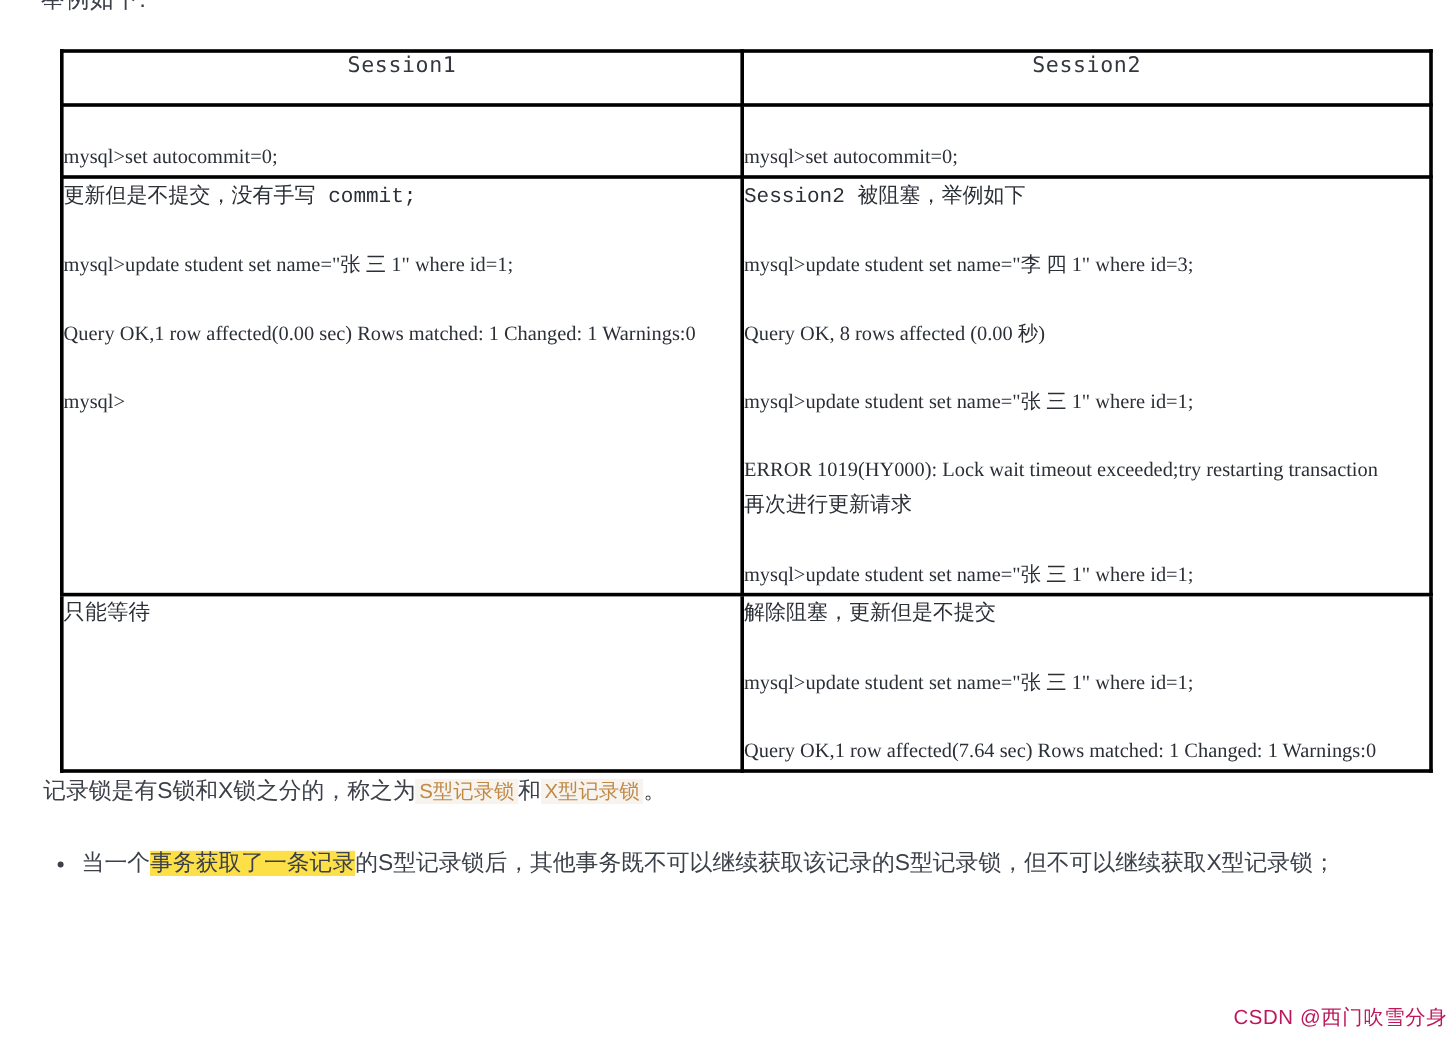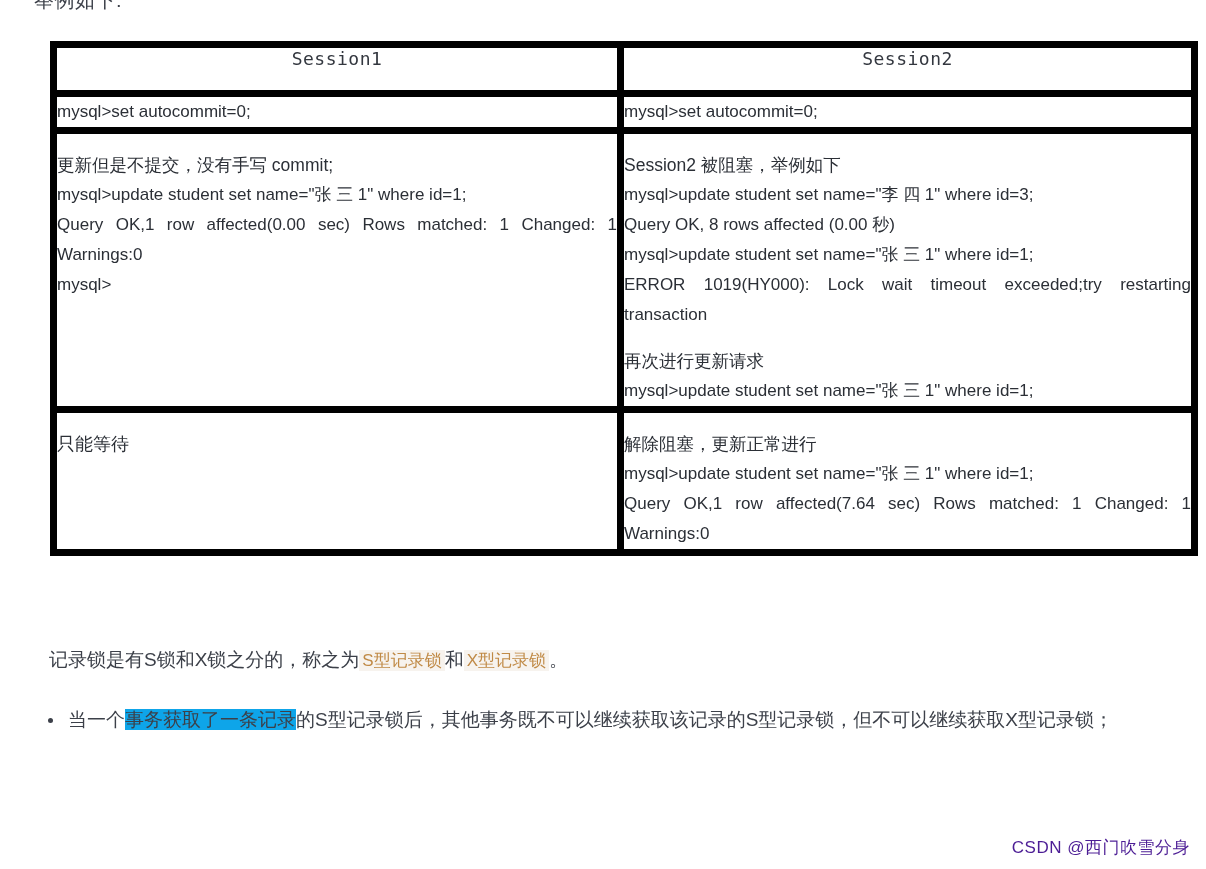--- a/index.html
+++ b/index.html
@@ -32,21 +32,21 @@
   .session-table {
     position: absolute;
     left: 50px;
     top: 41px;
     width: 1141px;
     border-collapse: collapse;
     table-layout: fixed;
     background: #ffffff;
   }
   .session-table td, .session-table th {
-    border: 7px solid #000000;
+    border: 3px solid #000000;
     vertical-align: top;
     padding: 0;
   }
   .col-left  { width: 567px; }
   .col-right { width: 574px; }
 
   .head-cell {
     height: 42px;
     text-align: center;
     vertical-align: middle;
@@ -56,53 +56,53 @@
     color: #33373f;
     letter-spacing: 0.5px;
   }
 
   .cell-pad {
     padding: 6px 12px 8px 12px;
   }
 
   
   .code {
-    font-family: Liberation Sans, sans-serif;
+    font-family: Liberation Serif, serif;
     font-size: 17px;
     line-height: 30px;
     color: #2b2f36;
     white-space: pre-wrap;
     word-break: break-word;
+    margin-top: 27px;
   }
   .code.just {
     text-align: justify;
     text-align-last: left;
   }
   
   .cn {
-    font-family: Liberation Sans, sans-serif;
+    font-family: Liberation Mono, monospace;
     font-size: 17.5px;
     line-height: 30px;
     color: #2b2f36;
-    margin-top: 16px;
   }
   .cell-single {
     line-height: 28px;
     padding: 5px 12px 6px 12px;
   }
   .commit-cell {
     vertical-align: middle;
     padding-left: 16px;
   }
   .commit-cell .cn { font-size: 18px; }
 
   
   .lead {
     position: absolute;
-    left: 49px;
+    left: 36px;
     top: 645px;
     font-size: 19px;
     line-height: 30px;
     color: #3c4049;
     white-space: nowrap;
   }
   .hl {
     color: #c08a46;
     background: #f7f3ee;
     padding: 1px 3px;
@@ -132,30 +132,30 @@
     content: "";
     position: absolute;
     left: 12px;
     top: 15px;
     width: 5px;
     height: 5px;
     border-radius: 50%;
     background: #3c4049;
   }
   .sel {
-    background: #0ea5e9;
+    background: #fde047;
   }
 
   
   .watermark {
     position: absolute;
-    right: 16px;
+    right: 0;
     bottom: 10px;
     font-size: 17px;
-    color: #4c1d95;
+    color: #be185d;
     letter-spacing: 0.5px;
     white-space: nowrap;
   }
 </style>
 </head>
 <body>
 
 <div class="top-clip">举例如下:</div>
 
 <table class="session-table">
@@ -196,21 +196,21 @@
         <div class="cn">再次进行更新请求</div>
         <div class="code just">mysql&gt;update student set name="张 三 1" where id=1;</div>
       </td>
     </tr>
 
     <tr>
       <td class="commit-cell">
         <div class="cn">只能等待</div>
       </td>
       <td class="cell-pad">
-        <div class="cn">解除阻塞，更新正常进行</div>
+        <div class="cn">解除阻塞，更新但是不提交</div>
         <div class="code just">mysql&gt;update student set name="张 三 1" where id=1;</div>
         <div class="code just">Query OK,1 row affected(7.64 sec) Rows matched: 1 Changed: 1 Warnings:0</div>
       </td>
     </tr>
 
   </tbody>
 </table>
 
 <div class="lead"><span>记录锁是有S锁和X锁之分的，称之为</span><span class="hl">S型记录锁</span><span>和</span><span class="hl">X型记录锁</span><span>。</span></div>
 

